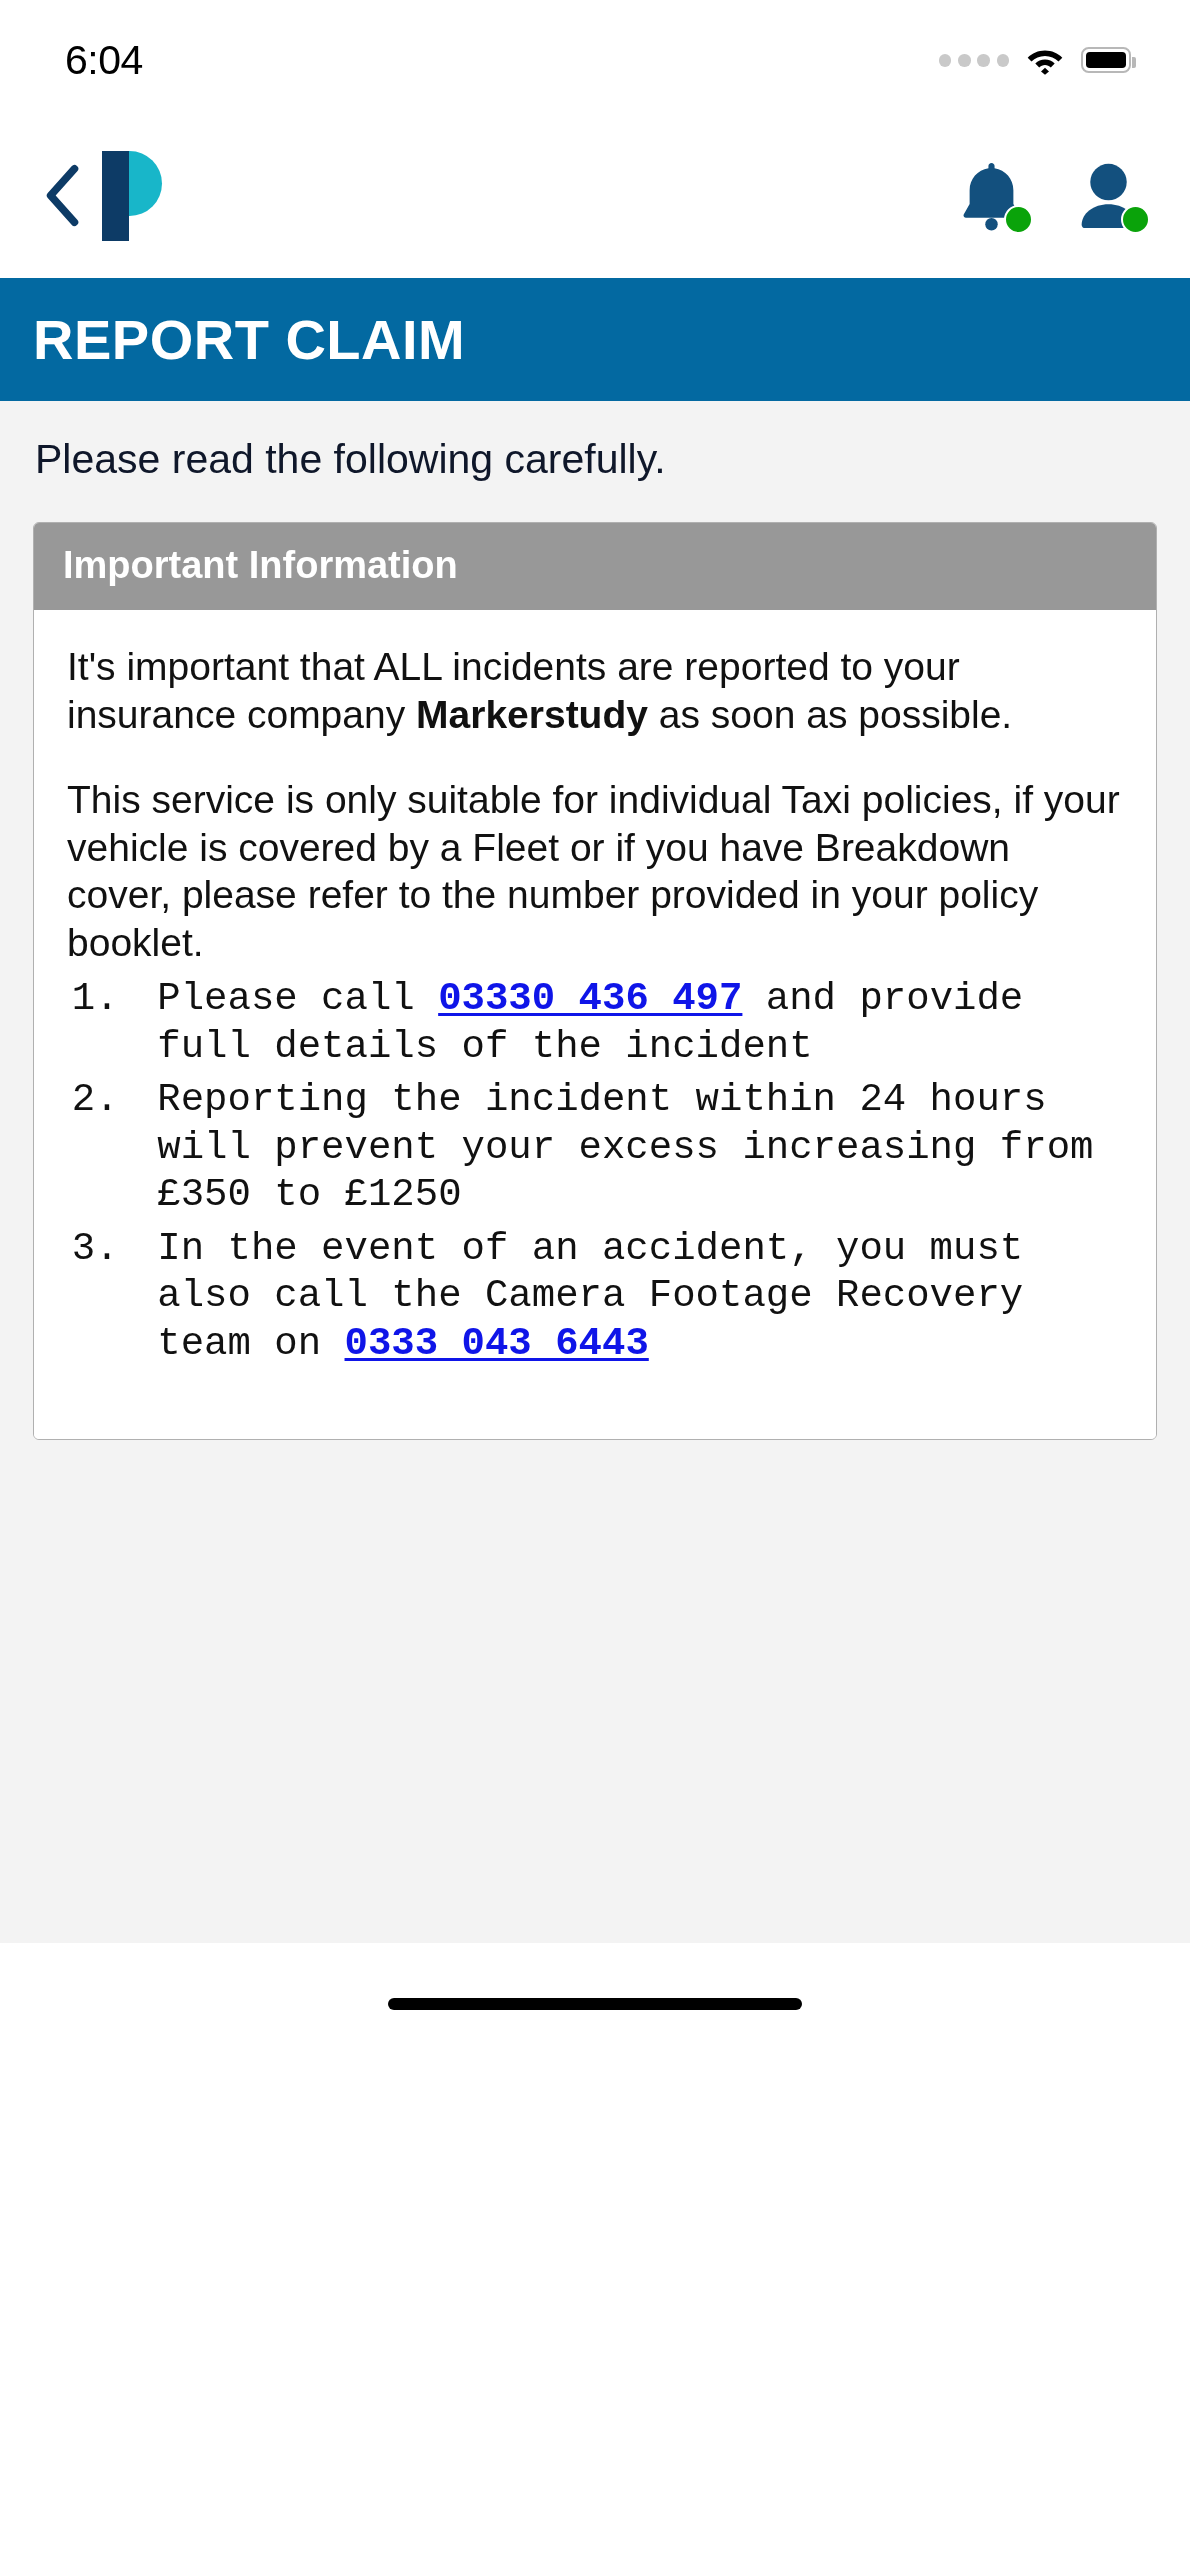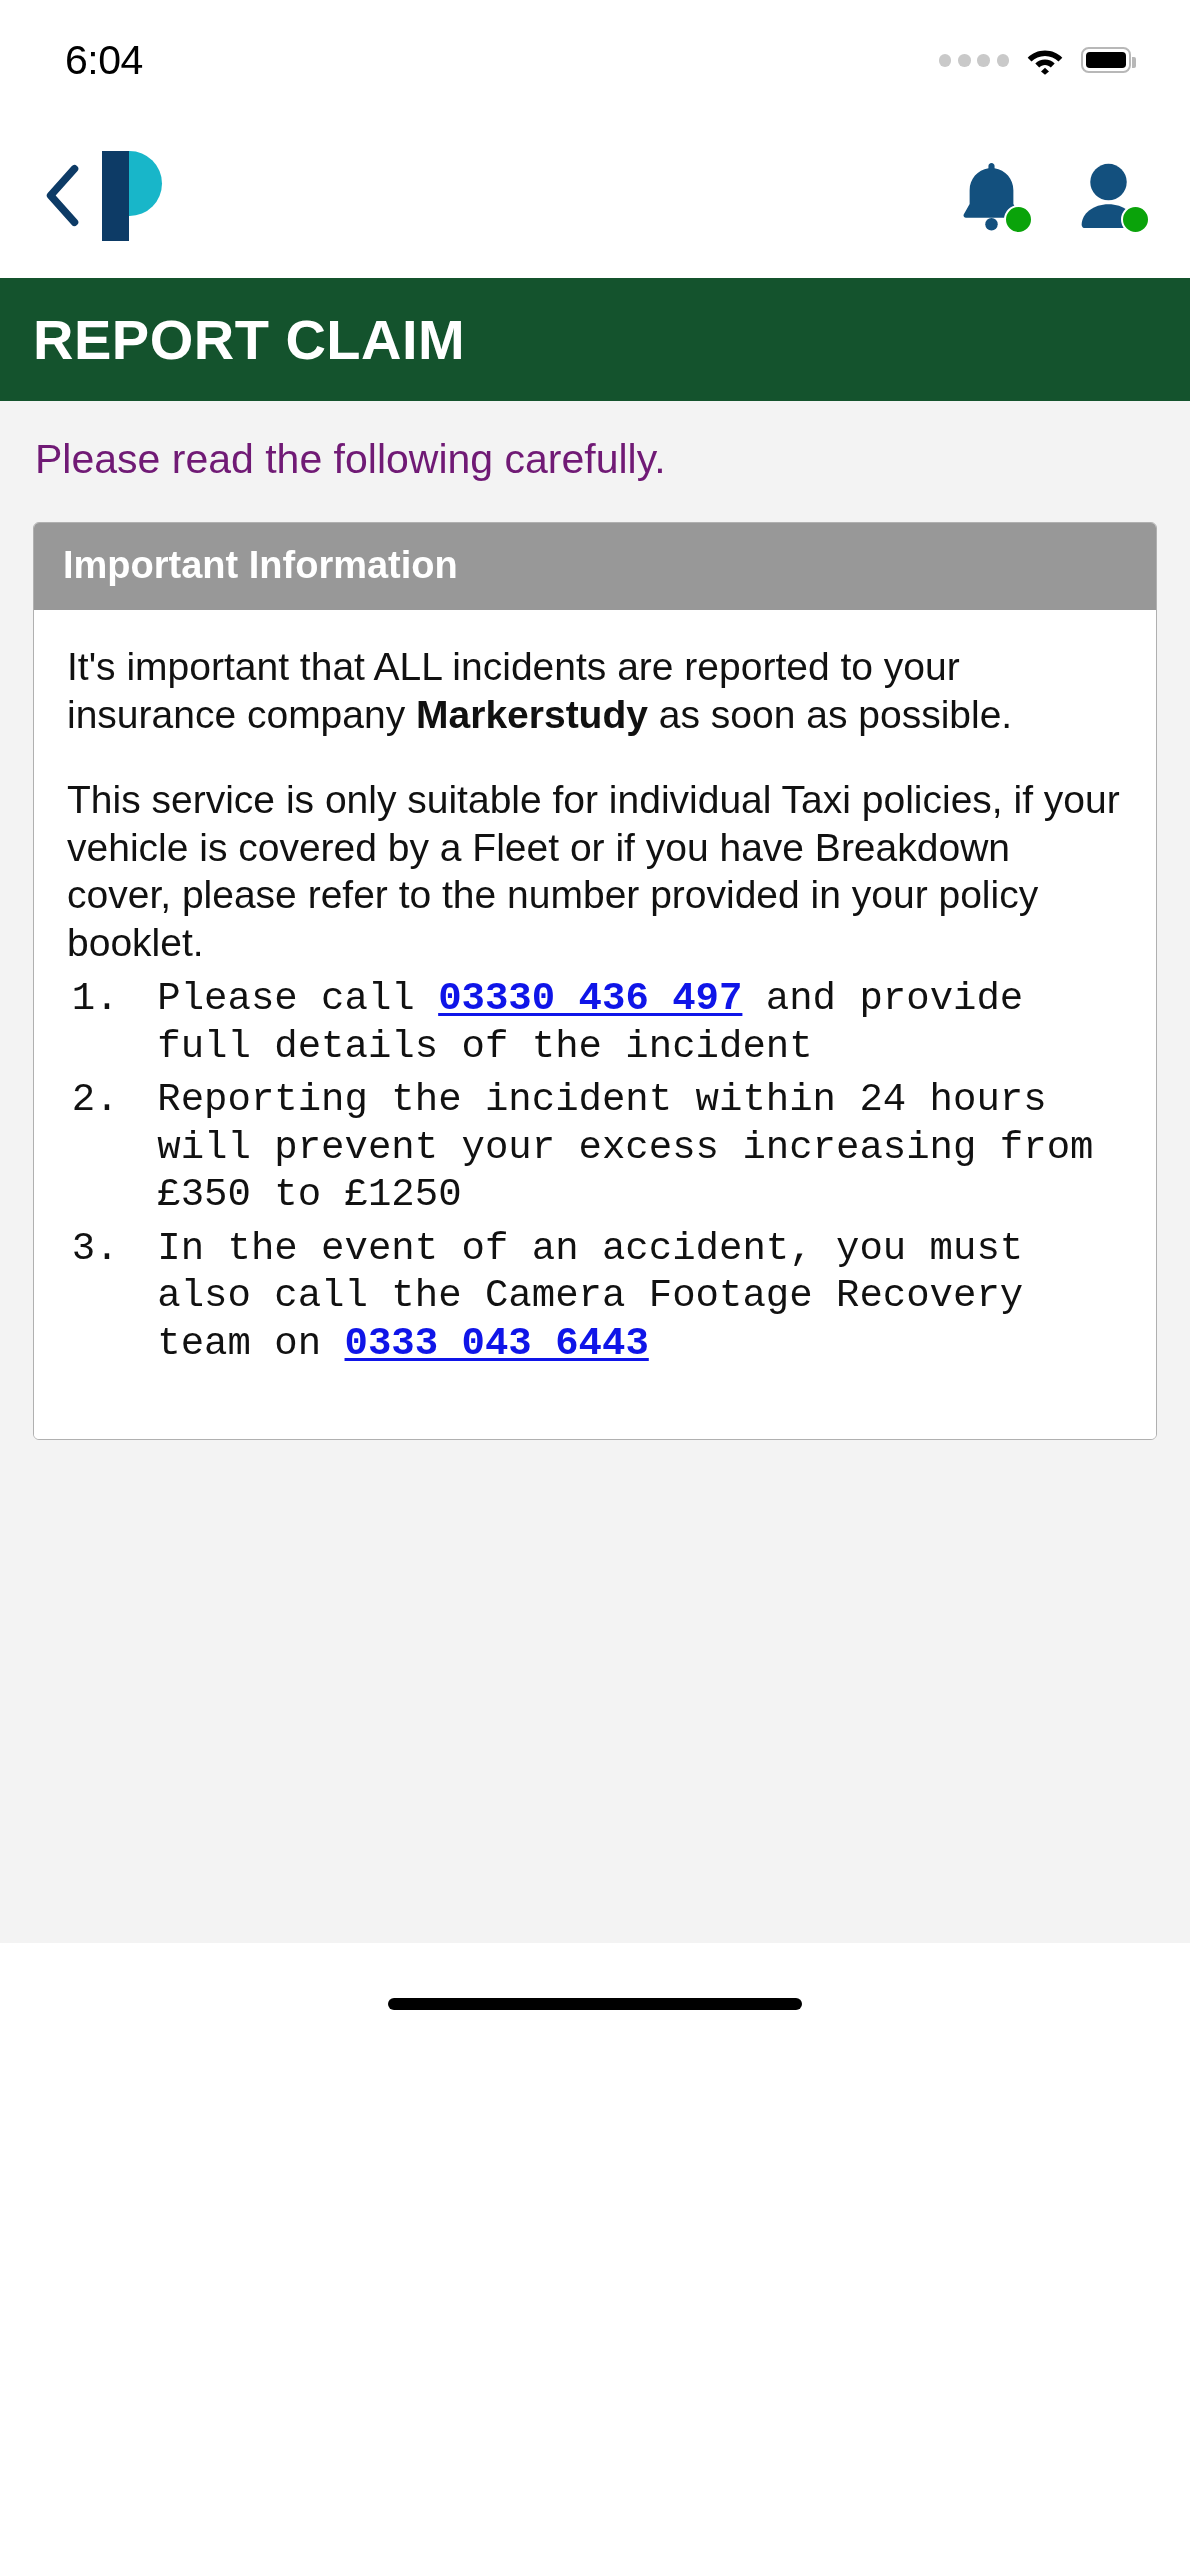--- a/index.html
+++ b/index.html
@@ -54,31 +54,31 @@
   .icon-btn { position:relative; width:71px; height:73px; cursor:pointer; }
   .icon-btn svg { display:block; }
   .dot-badge {
     position:absolute; right:-5.7px; bottom:-1.9px;
     width:29px; height:29px; border-radius:50%;
     background:#0aa30a; border:2.9px solid #ffffff;
   }
 
   
   .banner {
-    flex:0 0 123px; height:123px; background:#14532d;
+    flex:0 0 123px; height:123px; background:#0369a1;
     display:flex; align-items:center; padding:0 33px;
   }
   .banner-title {
     color:#ffffff; font-size:56px; font-weight:700; letter-spacing:0.5px;
   }
 
   
   .content { flex:1 1 auto; background:#f3f3f3; padding:0 0 0 0; position:relative; }
   .subtitle {
-    font-size:41px; color:#701a75; padding:35px 35px 29px 35px; font-weight:400;
+    font-size:41px; color:#0f172a; padding:35px 35px 29px 35px; font-weight:400;
   }
 
   .card {
     margin:10px 33px; background:#ffffff;
     border:1.9px solid #b0b0b0; border-radius:6px; overflow:hidden;
   }
   .card-head {
     background:#989898; padding:21px 29px 23px 29px;
   }
   .card-head-title { color:#ffffff; font-size:38px; font-weight:700; }

